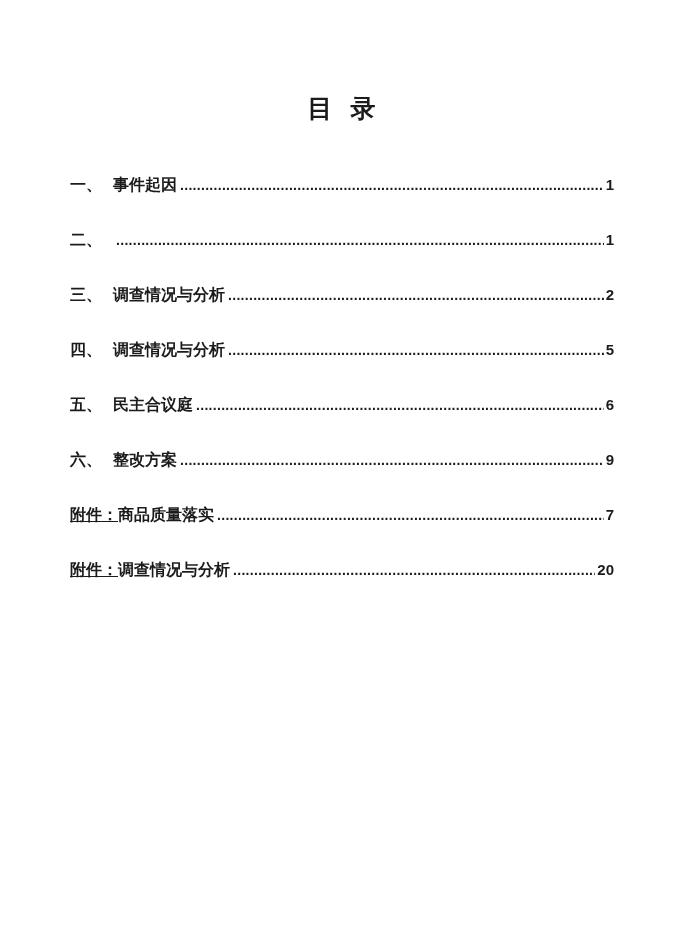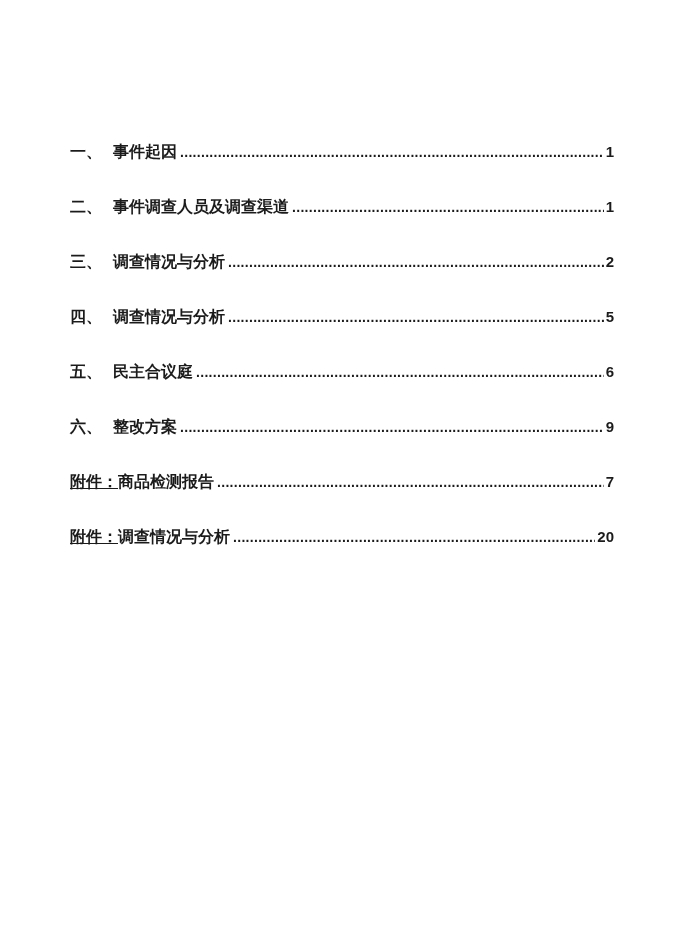--- a/index.html
+++ b/index.html
@@ -61,33 +61,33 @@
     flex: none;
     font-size: 15px;
     font-weight: bold;
   }
 </style>
 </head>
 <body>
 
 <div class="page">
 
+  <h1 class="doc-title">目 录</h1>
 
   <div class="toc">
 
     <div class="toc-entry num-row">
       <span class="toc-prefix">一、</span>
       <span class="toc-label">事件起因</span>
       <span class="leader"></span>
       <span class="toc-page">1</span>
     </div>
 
     <div class="toc-entry num-row">
       <span class="toc-prefix">二、</span>
-      <span class="toc-label">事件调查人员及调查渠道</span>
       <span class="leader"></span>
       <span class="toc-page">1</span>
     </div>
 
     <div class="toc-entry num-row">
       <span class="toc-prefix">三、</span>
       <span class="toc-label">调查情况与分析</span>
       <span class="leader"></span>
       <span class="toc-page">2</span>
     </div>
@@ -108,21 +108,21 @@
 
     <div class="toc-entry num-row">
       <span class="toc-prefix">六、</span>
       <span class="toc-label">整改方案</span>
       <span class="leader"></span>
       <span class="toc-page">9</span>
     </div>
 
     <div class="toc-entry attach-row">
       <span class="toc-prefix">附件：</span>
-      <span class="toc-label">商品检测报告</span>
+      <span class="toc-label">商品质量落实</span>
       <span class="leader"></span>
       <span class="toc-page">7</span>
     </div>
 
     <div class="toc-entry attach-row">
       <span class="toc-prefix">附件：</span>
       <span class="toc-label">调查情况与分析</span>
       <span class="leader"></span>
       <span class="toc-page">20</span>
     </div>

